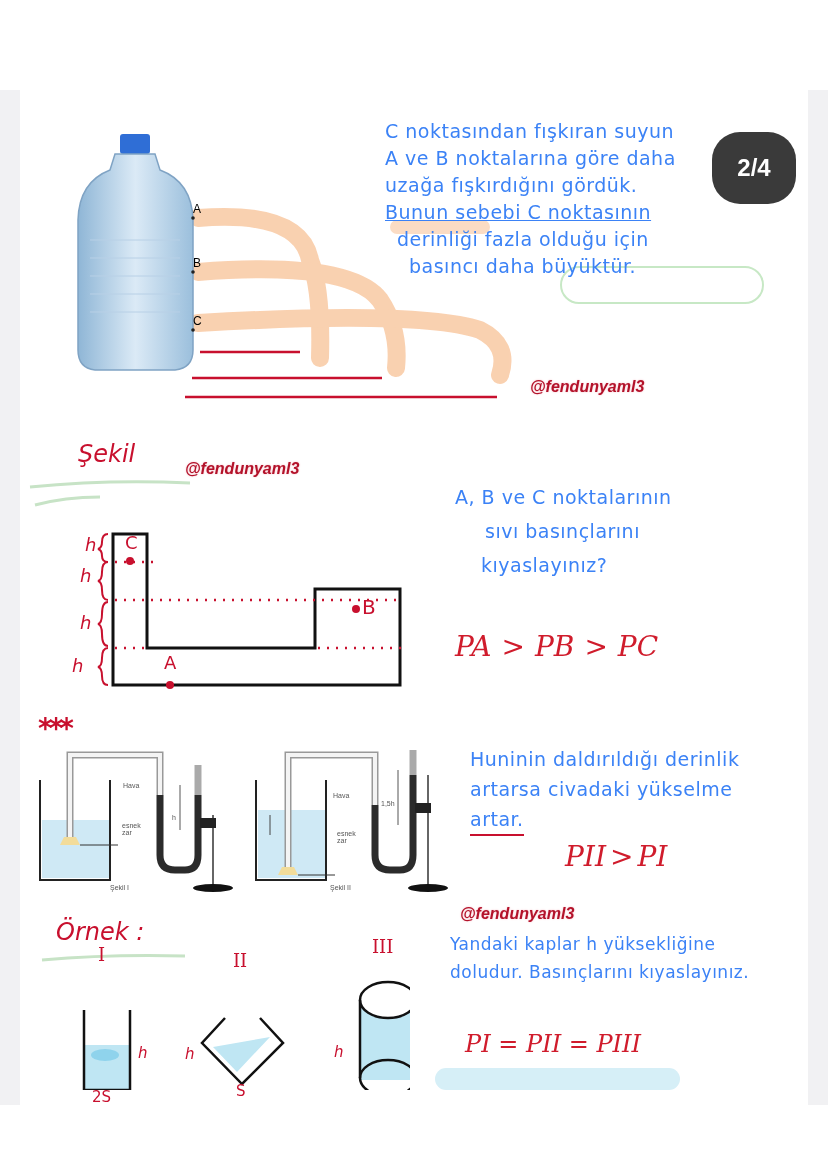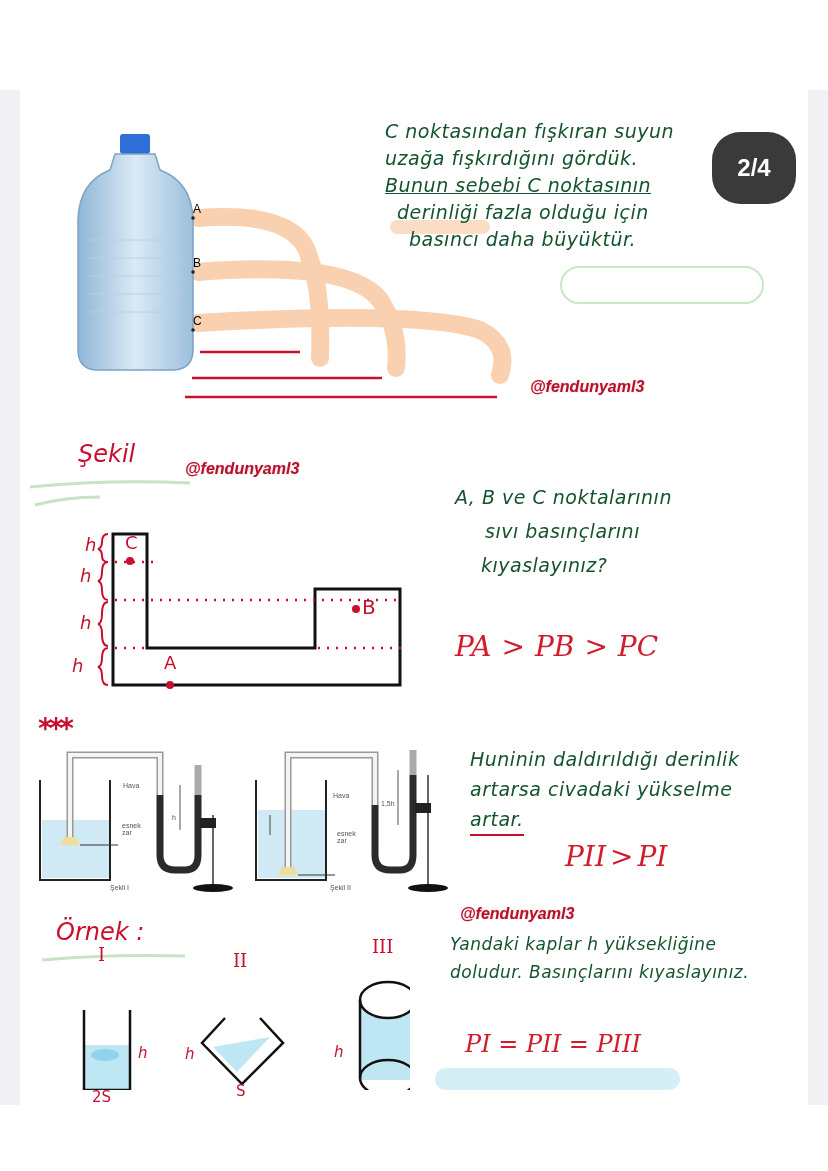--- a/index.html
+++ b/index.html
@@ -1,21 +1,21 @@
 <!DOCTYPE html>
 <html><head>
 <meta charset="utf-8">
 <style>
   html,body{margin:0;padding:0;}
   body{width:828px;height:1171px;background:#ffffff;position:relative;overflow:hidden;font-family:"DejaVu Sans",sans-serif;}
   .side-left{position:absolute;left:0;top:90px;width:20px;height:1015px;background:#f1f1f3;}
   .side-right{position:absolute;left:808px;top:90px;width:20px;height:1015px;background:#f1f1f3;}
   .page{position:absolute;left:20px;top:90px;width:788px;height:1015px;background:#fff;}
   .abs{position:absolute;}
-  .hand{font-family:"DejaVu Sans",sans-serif;color:#14532d;font-size:19px;letter-spacing:0.5px;line-height:27px;font-style:italic;}
+  .hand{font-family:"DejaVu Sans",sans-serif;color:#3b82f6;font-size:19px;letter-spacing:0.5px;line-height:27px;}
   .red{color:#c8102e;}
   .handle{font-family:"Liberation Sans",sans-serif;font-weight:bold;font-style:italic;color:#b3122a;font-size:16px;text-shadow:0 0 2px #f3b9c2;}
   .ornek{font-family:"DejaVu Sans",sans-serif;color:#c8102e;font-size:24px;font-style:italic;}
   .badge{position:absolute;left:712px;top:132px;width:84px;height:72px;border-radius:28px;background:#3a3a3a;color:#fff;font-family:"Liberation Sans",sans-serif;font-size:24px;font-weight:bold;display:flex;align-items:center;justify-content:center;}
   .uline{border-bottom:2px solid #c8102e;}
   .formula{font-family:"DejaVu Serif",serif;color:#d01c2c;font-size:28px;font-style:italic;}
   .small-lbl{font-family:"Liberation Sans",sans-serif;font-size:7px;color:#555;}
 </style>
 </head>
 <body>
@@ -63,20 +63,21 @@
 </svg>
 <div class="abs" style="left:193px;top:202px;font-family:'Liberation Sans',sans-serif;font-size:12px;">A</div>
 <div class="abs" style="left:193px;top:256px;font-family:'Liberation Sans',sans-serif;font-size:12px;">B</div>
 <div class="abs" style="left:193px;top:314px;font-family:'Liberation Sans',sans-serif;font-size:12px;">C</div>
 
 <div class="abs" style="left:560px;top:266px;width:200px;height:34px;border:2px solid #c7e8c5;border-radius:20px;"></div>
 <div class="abs" style="left:390px;top:220px;width:100px;height:14px;background:#fbdcc4;border-radius:8px;"></div>
 
 <div class="abs hand" style="left:385px;top:118px;width:420px;">
   <div>C noktasından fışkıran suyun</div>
+  <div>A ve B noktalarına göre daha</div>
   <div>uzağa fışkırdığını gördük.</div>
   <div style="text-decoration:underline;">Bunun sebebi C noktasının</div>
   <div style="padding-left:12px;">derinliği fazla olduğu için</div>
   <div style="padding-left:24px;">basıncı daha büyüktür.</div>
 </div>
 <div class="abs handle" style="left:530px;top:378px;">@fendunyaml3</div>
 
 <div class="abs ornek" style="left:78px;top:440px;">Şekil</div>
 <div class="abs handle" style="left:185px;top:460px;">@fendunyaml3</div>
 <svg class="abs" style="left:20px;top:475px" width="200" height="60">

